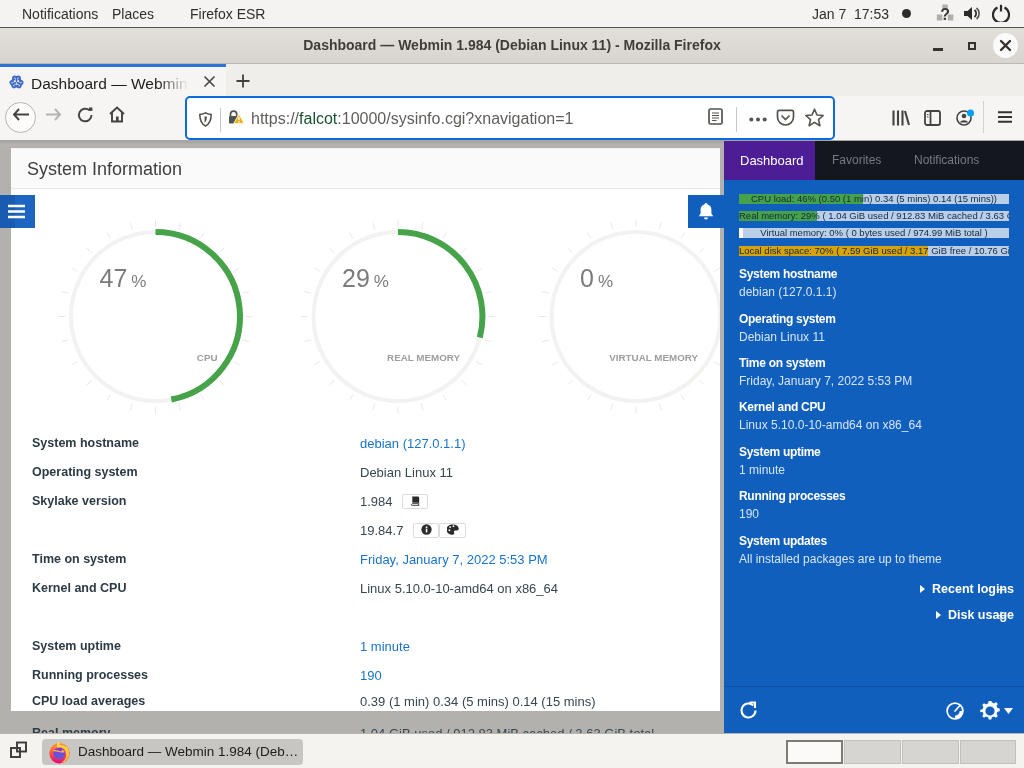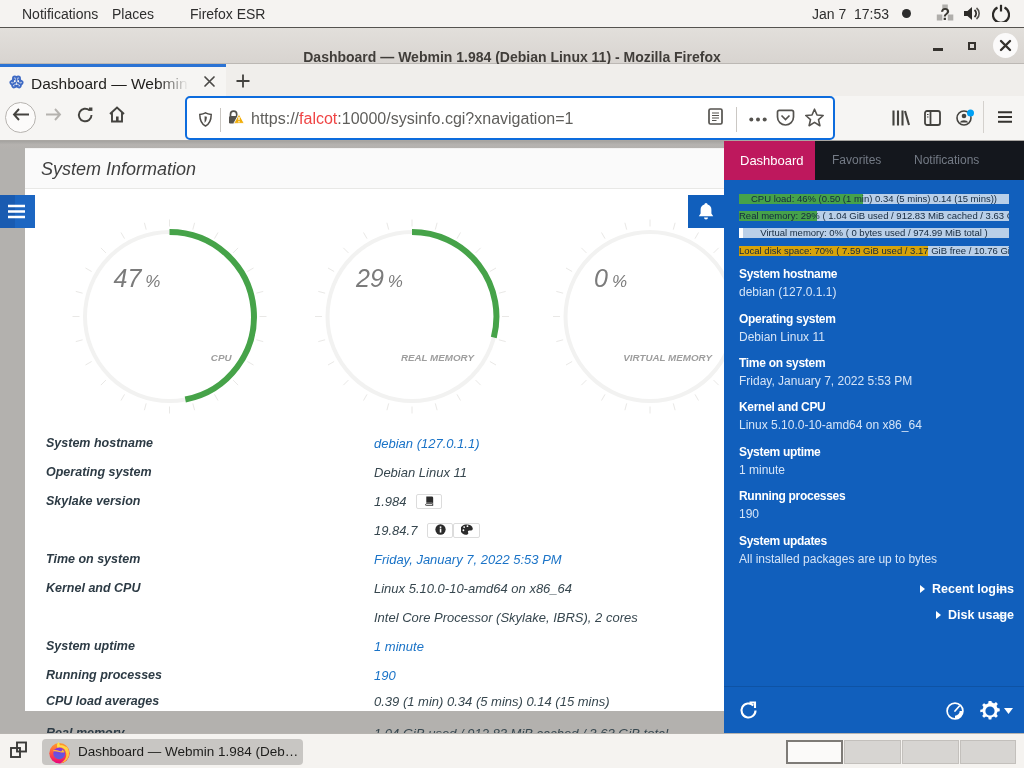--- a/index.html
+++ b/index.html
@@ -5,54 +5,54 @@
   html,body { width:1024px; height:768px; overflow:hidden; background:#3d3846; }
   body { font-family:"Liberation Sans", sans-serif; position:relative; }
   .abs { position:absolute; }
 
   
   #topbar { left:0; top:0; width:1024px; height:28px; background:#f5f3f1; border-bottom:1px solid #55534f; color:#2e2e2e; font-size:14px; }
   #topbar .item { position:absolute; top:6px; }
 
   
   #titlebar { left:0; top:28px; width:1024px; height:36px; background:linear-gradient(#e2dfdb,#d8d4d0); border-bottom:1px solid #bcb8b4; }
-  #titlebar .title { position:absolute; left:0; right:0; top:9px; text-align:center; font-size:14px; font-weight:bold; color:#403d39;margin-top:12px; }
+  #titlebar .title { position:absolute; left:0; right:0; top:9px; text-align:center; font-size:14px; font-weight:bold; color:#403d39; }
 
   
   #tabbar { left:0; top:64px; width:1024px; height:32px; background:#f0eeeb; }
   #tab1 { position:absolute; left:0; top:0; width:226px; height:32px; background:#f6f5f3; border-top:3px solid #2b73d4; }
   #tab1 .tabtitle { position:absolute; left:31px; top:8px; font-size:15.5px; color:#201f1c; white-space:nowrap; width:168px; overflow:hidden; }
   #tab1 .fade { position:absolute; left:158px; top:0; width:41px; height:29px; background:linear-gradient(90deg, rgba(246,245,243,0), #f6f5f3 75%); }
 
   
   #navbar { left:0; top:96px; width:1024px; height:45px; background:#f6f5f3; border-bottom:1px solid #a9a6a2; }
   #urlbar { position:absolute; left:185px; top:0px; width:650px; height:44px; background:#fff; border:2px solid #0d6cdd; border-radius:5px; }
   #urltext { position:absolute; left:64px; top:12px; font-size:16px; color:#5f5e5b; white-space:nowrap; }
-  #urltext b { color:#ef4444; font-weight:normal;text-align:center; }
+  #urltext b { color:#14532d; font-weight:normal;text-align:center; }
 
   
   #page { left:0; top:141px; width:1024px; height:592px; background:#b3b1ae; }
   #pageshadow { left:0; top:0; width:724px; height:8px; background:linear-gradient(#a5a3a0 0%, #b5b2af 45%, rgba(225,223,220,0) 100%); }
-  #card { left:25px; top:7px; width:709px; height:563px; background:#ffffff;font-style:italic; }
+  #card { left:11px; top:7px; width:709px; height:563px; background:#ffffff; }
   #cardhead { left:0; top:0; width:709px; height:41px; background:#fafafa; border-bottom:1px solid #e8e8e6; }
   #cardhead span { position:absolute; left:16px; top:11px; font-size:18px; color:#3f3f3f; }
   #hamburger { left:0; top:54px; width:35px; height:33px; background:#1c66c2; }
   #bellbtn { left:688px; top:54px; width:36px; height:33px; background:#115fbc; }
 
   
   .trow { position:absolute; left:21px; width:680px; height:29px; line-height:29px; font-size:13px; color:#37474f; white-space:nowrap; }
   .trow .lab { position:absolute; left:0; font-weight:bold; font-size:12.5px; color:#2d3b45; }
   .trow .val { position:absolute; left:328px; }
   .trow .val a { color:#1a73c7; text-decoration:none; }
   .sbtn { display:inline-block; height:15px; border:1px solid #dcdcdc; border-radius:2px; background:#fff; vertical-align:middle; position:relative; top:-1px; text-align:center; line-height:12px; }
 
   
   #sidebar { left:724px; top:0px; width:300px; height:592px; background:#115fbc; }
   #sidetabs { position:absolute; left:0; top:0; width:300px; height:39px; background:#14171d; font-size:12px; color:#747b86; }
-  #sidetab-active { position:absolute; left:0px; top:0; width:91px; height:39px; background:#be185d; color:#fff; }
+  #sidetab-active { position:absolute; left:0px; top:0; width:91px; height:39px; background:#4c1d95; color:#fff; }
   #sidetabs span { position:absolute; top:12px; }
   .sbar { position:absolute; left:15px; width:270px; height:10px; background:#b9cfe8; font-size:9.5px; line-height:10px; color:#14293f; white-space:nowrap; overflow:hidden; text-align:center; }
   .sbar .fill { position:absolute; left:0; top:0; bottom:0; }
   .sbar .txt { position:relative; }
   .sgroup { position:absolute; left:15px; width:275px; color:#fff; }
   .sgroup .h { font-weight:bold; font-size:12px; letter-spacing:-0.3px; line-height:17px; }
   .sgroup .v { font-size:12px; color:#d5e4f7; line-height:18px; }
   .srow { position:absolute; left:15px; width:275px; color:#fff; font-weight:bold; font-size:12.5px;text-align:right; }
   .srow .plus { position:absolute; right:8px; top:-2px; font-weight:normal; font-size:17px; color:#e8f0fa; }
   .srow .tri { display:inline-block; width:0; height:0; border-left:5px solid #fff; border-top:4px solid transparent; border-bottom:4px solid transparent; margin-right:7px; }
@@ -250,21 +250,20 @@
         </div>
     <div class="trow" style="top:116px;">
           <span class="lab">Time on system</span>
           <span class="val"><a>Friday, January 7, 2022 5:53 PM</a></span>
         </div>
     <div class="trow" style="top:145px;">
           <span class="lab">Kernel and CPU</span>
           <span class="val">Linux 5.10.0-10-amd64 on x86_64</span>
         </div>
     <div class="trow" style="top:174px;">
-          <span class="val">Intel Core Processor (Skylake, IBRS), 2 cores</span>
         </div>
     <div class="trow" style="top:203px;">
           <span class="lab">System uptime</span>
           <span class="val"><a>1 minute</a></span>
         </div>
     <div class="trow" style="top:232px;">
           <span class="lab">Running processes</span>
           <span class="val"><a>190</a></span>
         </div>
     <div class="trow" style="top:258px;">
@@ -335,21 +334,21 @@
     <div class="sgroup" style="top:302.5px;">
         <div class="h">System uptime</div>
         <div class="v">1 minute</div>
       </div>
     <div class="sgroup" style="top:347px;">
         <div class="h">Running processes</div>
         <div class="v">190</div>
       </div>
     <div class="sgroup" style="top:391.5px;">
         <div class="h">System updates</div>
-        <div class="v">All installed packages are up to bytes</div>
+        <div class="v">All installed packages are up to theme</div>
       </div>
 
     <div class="srow" style="top:441px;"><span class="tri"></span>Recent logins<span class="plus">+</span></div>
     <div class="srow" style="top:467px;"><span class="tri"></span>Disk usage<span class="plus">+</span></div>
 
     <div class="abs" style="left:0; top:545px; width:300px; height:1px; background:rgba(0,0,0,0.12);"></div>
     <svg class="abs" style="left:15px; top:560px;" width="19" height="19" viewBox="0 0 19 19">
         <path d="M16.5 9.5 a7 7 0 1 1 -2.2 -5.1" stroke="#fff" stroke-width="2.1" fill="none"></path>
         <path d="M10.5 1.5 h5.5 v5.5" fill="none" stroke="#fff" stroke-width="2.1"></path>
       </svg>

